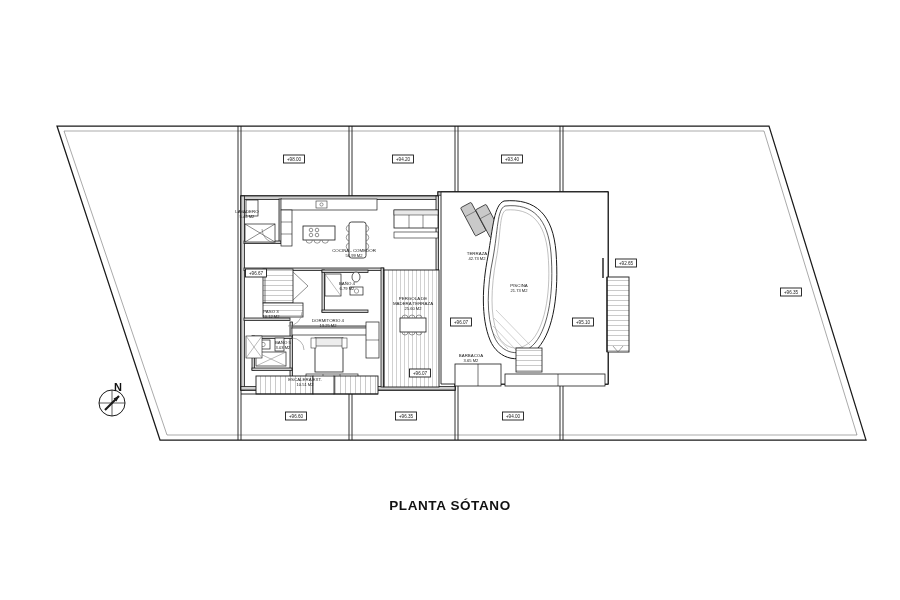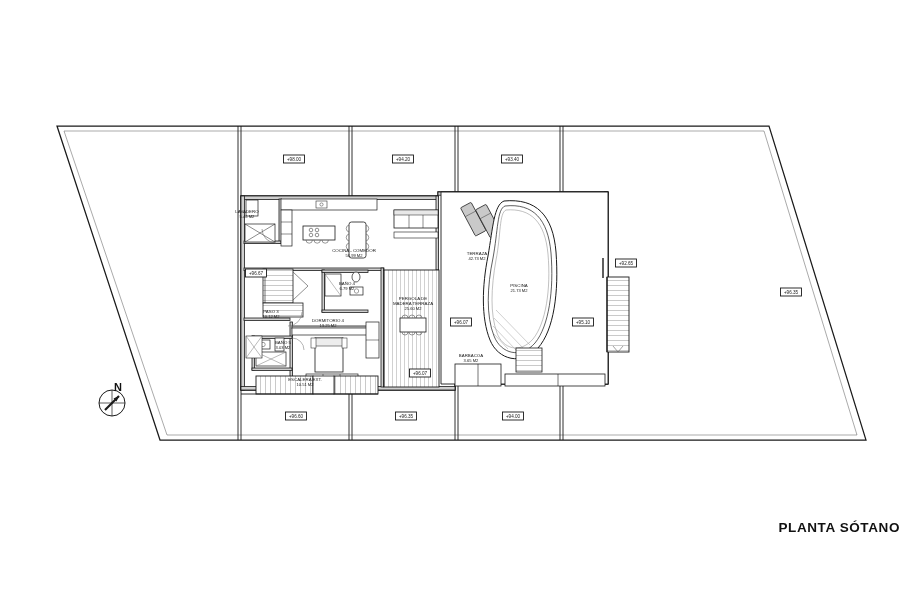--- a/index.html
+++ b/index.html
@@ -5,22 +5,22 @@
 <style>
   html,body{margin:0;padding:0;background:#ffffff;}
   body{
     width:900px;height:600px;overflow:hidden;
     font-family:"Liberation Sans","DejaVu Sans",sans-serif;
     color:#111;
   }
   #sheet{position:relative;width:900px;height:600px;background:#fff;}
   #plan-svg{position:absolute;left:0;top:0;width:900px;height:600px;}
   .plan-title{
-    position:absolute;left:0;top:498px;width:900px;text-align:right;
-    font-size:13.5px;font-weight:bold;letter-spacing:.6px;color:#111;margin-top:22px;
+    position:absolute;left:0;top:498px;width:900px;text-align:center;
+    font-size:13.5px;font-weight:bold;letter-spacing:.6px;color:#111;
   }
   .north-label{
     position:absolute;left:114px;top:381px;font-size:11px;font-weight:bold;color:#111;
   }
 </style>
 </head>
 <body>
 
 <div id="sheet">
 

